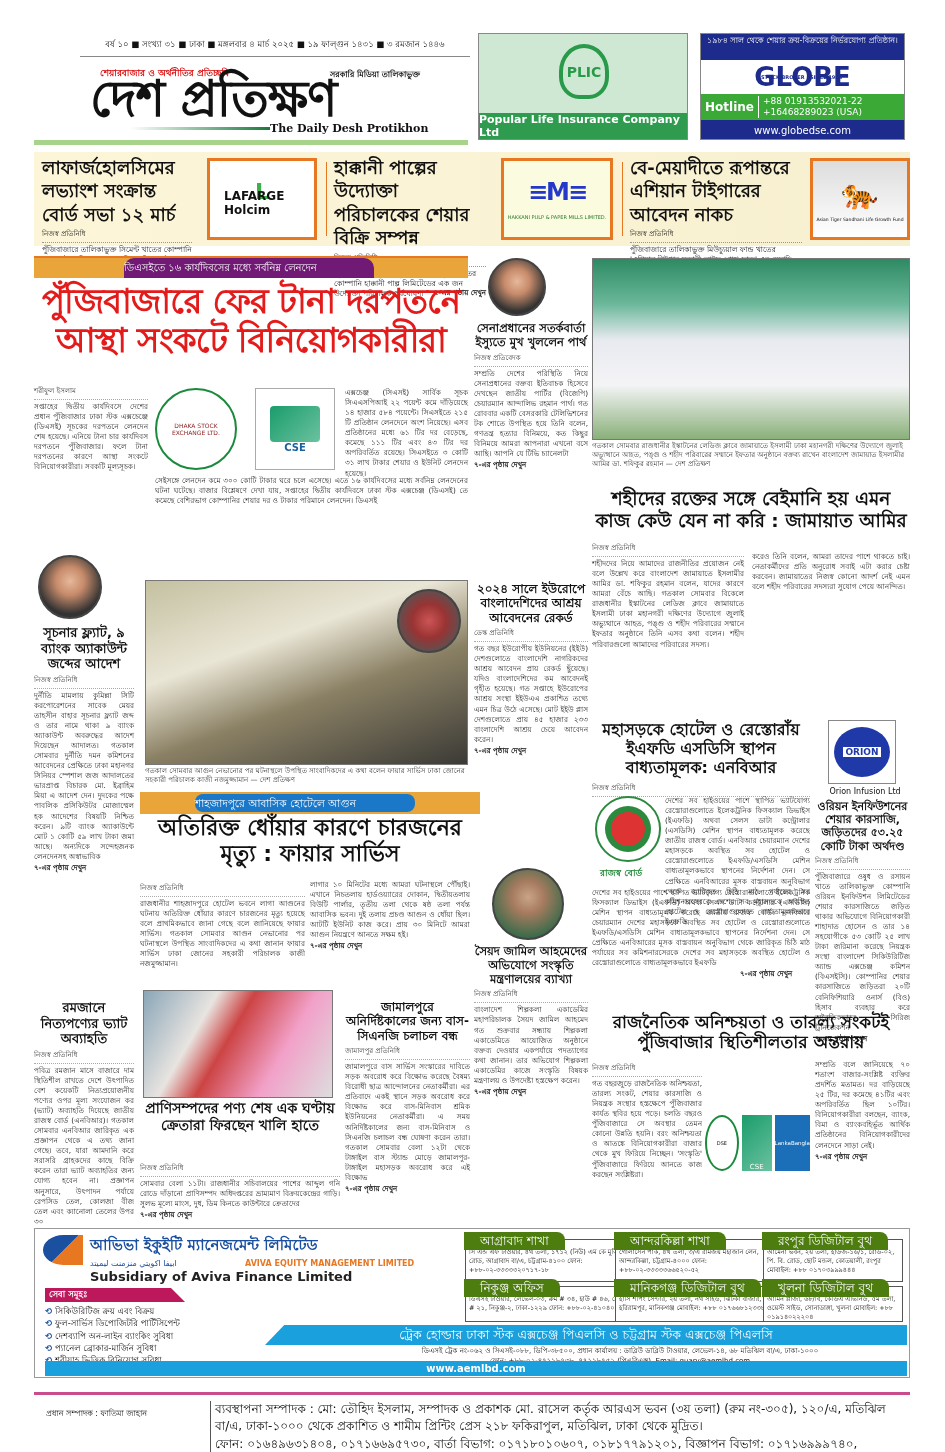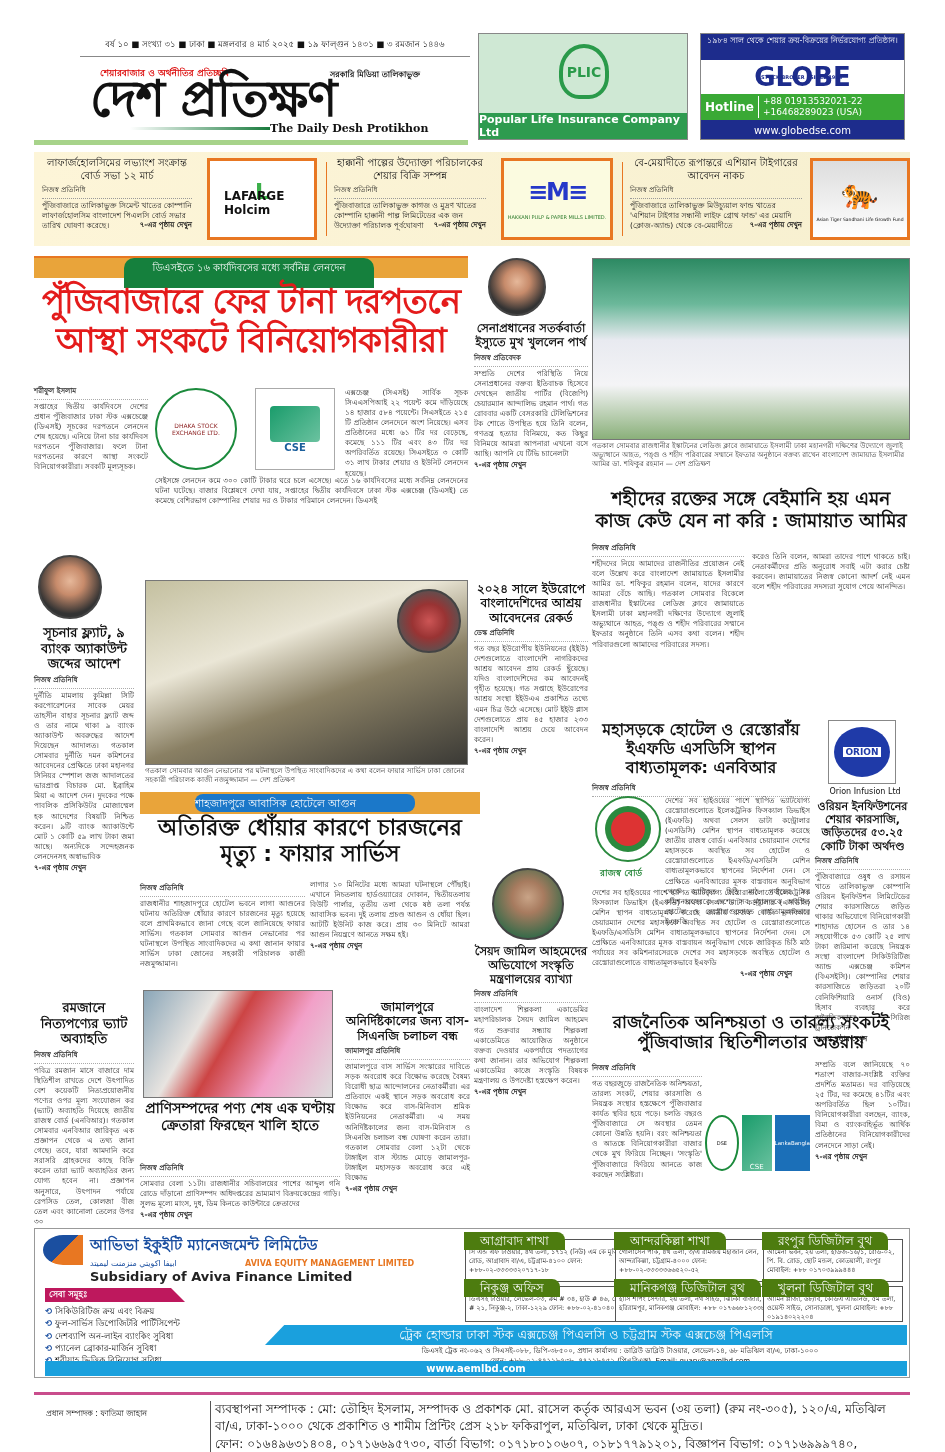--- a/index.html
+++ b/index.html
@@ -18,30 +18,30 @@
 .ad-plic .name{position:absolute;left:0;bottom:0;width:100%;height:26px;background:#2e9b4f;color:#fff;font-size:11px;font-weight:bold;display:flex;align-items:center;justify-content:center}
 .ad-globe{left:700px;top:33px;width:205px;height:107px;border:1px solid #888;overflow:hidden}
 .gl-top{height:26px;background:#1d2c8c;color:#fff;font-size:8px;text-align:center;padding-top:2px;line-height:1.2}
 .gl-mid{height:34px;background:#fff;color:#1d2c8c;font-size:26px;font-weight:900;text-align:center;line-height:34px;position:relative}
 .gl-mid small{position:absolute;left:60px;bottom:0;font-size:5px;color:#1d2c8c}
 .gl-hot{height:26px;background:#3aa935;color:#fff;font-size:9px;display:flex;align-items:center;padding-left:4px;gap:4px}
 .gl-hot b{font-size:12px}
 .gl-web{height:21px;background:#1d2c8c;color:#fff;font-size:10px;text-align:center;line-height:21px}
 .topstrip{left:34px;top:152px;width:876px;height:94px;background:linear-gradient(90deg,#fdf5d8,#f7f0d0)}
 .ts-item{position:absolute;top:4px}
-.ts-head{font-size:10px;font-weight:normal;text-align:center;line-height:1.3}
+.ts-head{font-size:18px;font-weight:bold;line-height:1.3}
 .ts-by{font-size:7px;margin-top:2px;border-bottom:1px dotted #999;padding-bottom:2px}
 .ts-body{font-size:7.5px;line-height:1.35;margin-top:2px}
 .ts-more{font-size:7px;font-weight:bold;float:right}
 .logo-box{position:absolute;top:6px;height:82px;border:3px solid #e87722;background:#fff;display:flex;align-items:center;justify-content:center;flex-direction:column}
 .kicker{left:34px;top:256px;width:434px;height:22px;background:#e9a43a;border-top:2px solid #e87722}
-.kicker span{position:absolute;left:90px;top:0;width:250px;height:30px;background:#15803d;color:#fff;font-size:10px;text-align:center;line-height:20px;border-radius:10px 10px 0 0}
+.kicker span{position:absolute;left:90px;top:0;width:250px;height:20px;background:#701a75;color:#fff;font-size:10px;line-height:20px;border-radius:10px 10px 0 0}
 .lead{left:34px;top:282px;width:434px;font-size:34px;font-weight:900;color:#e41b1b;text-align:center;line-height:1.15;letter-spacing:-1px}
 .col-text{font-size:7.3px;line-height:1.38;text-align:justify;color:#222}
-.byline{font-size:7px;font-weight:bold;color:#333;margin:2px 0;padding-bottom:2px;border-bottom:1px dotted #aaa}
+.byline{font-size:7px;font-weight:normal;color:#333;margin:2px 0;padding-bottom:2px;border-bottom:1px dotted #aaa}
 .more{font-size:7px;font-weight:bold;white-space:nowrap}
 .head-bk{font-weight:900;text-align:center;line-height:1.2;color:#111}
 .photo{background:linear-gradient(135deg,#8a8a80,#c8c0a8 40%,#6b6b5e);border:1px solid #777}
 .circle{border-radius:50%;border:2px solid #444;background:radial-gradient(circle at 50% 40%,#e6b89a 0,#c78b6b 30%,#333 70%)}
 .caption{font-size:7px;color:#333;line-height:1.3}
 .sec-kicker{left:140px;top:792px;width:340px;height:22px;background:#e9a43a}
 .sec-kicker span{position:absolute;left:55px;top:2px;width:220px;height:18px;background:#1b78c9;color:#fff;font-size:10.5px;text-align:left;line-height:18px;border-radius:8px}
 .ad-aviva{left:34px;top:1228px;width:876px;height:150px;border:1px solid #999;background:#fff}
 .av-title{position:absolute;left:55px;top:4px;font-size:15px;font-weight:900;color:#1b4fa0}
 .av-arabic{position:absolute;left:55px;top:30px;font-size:8px;color:#1b4fa0}

